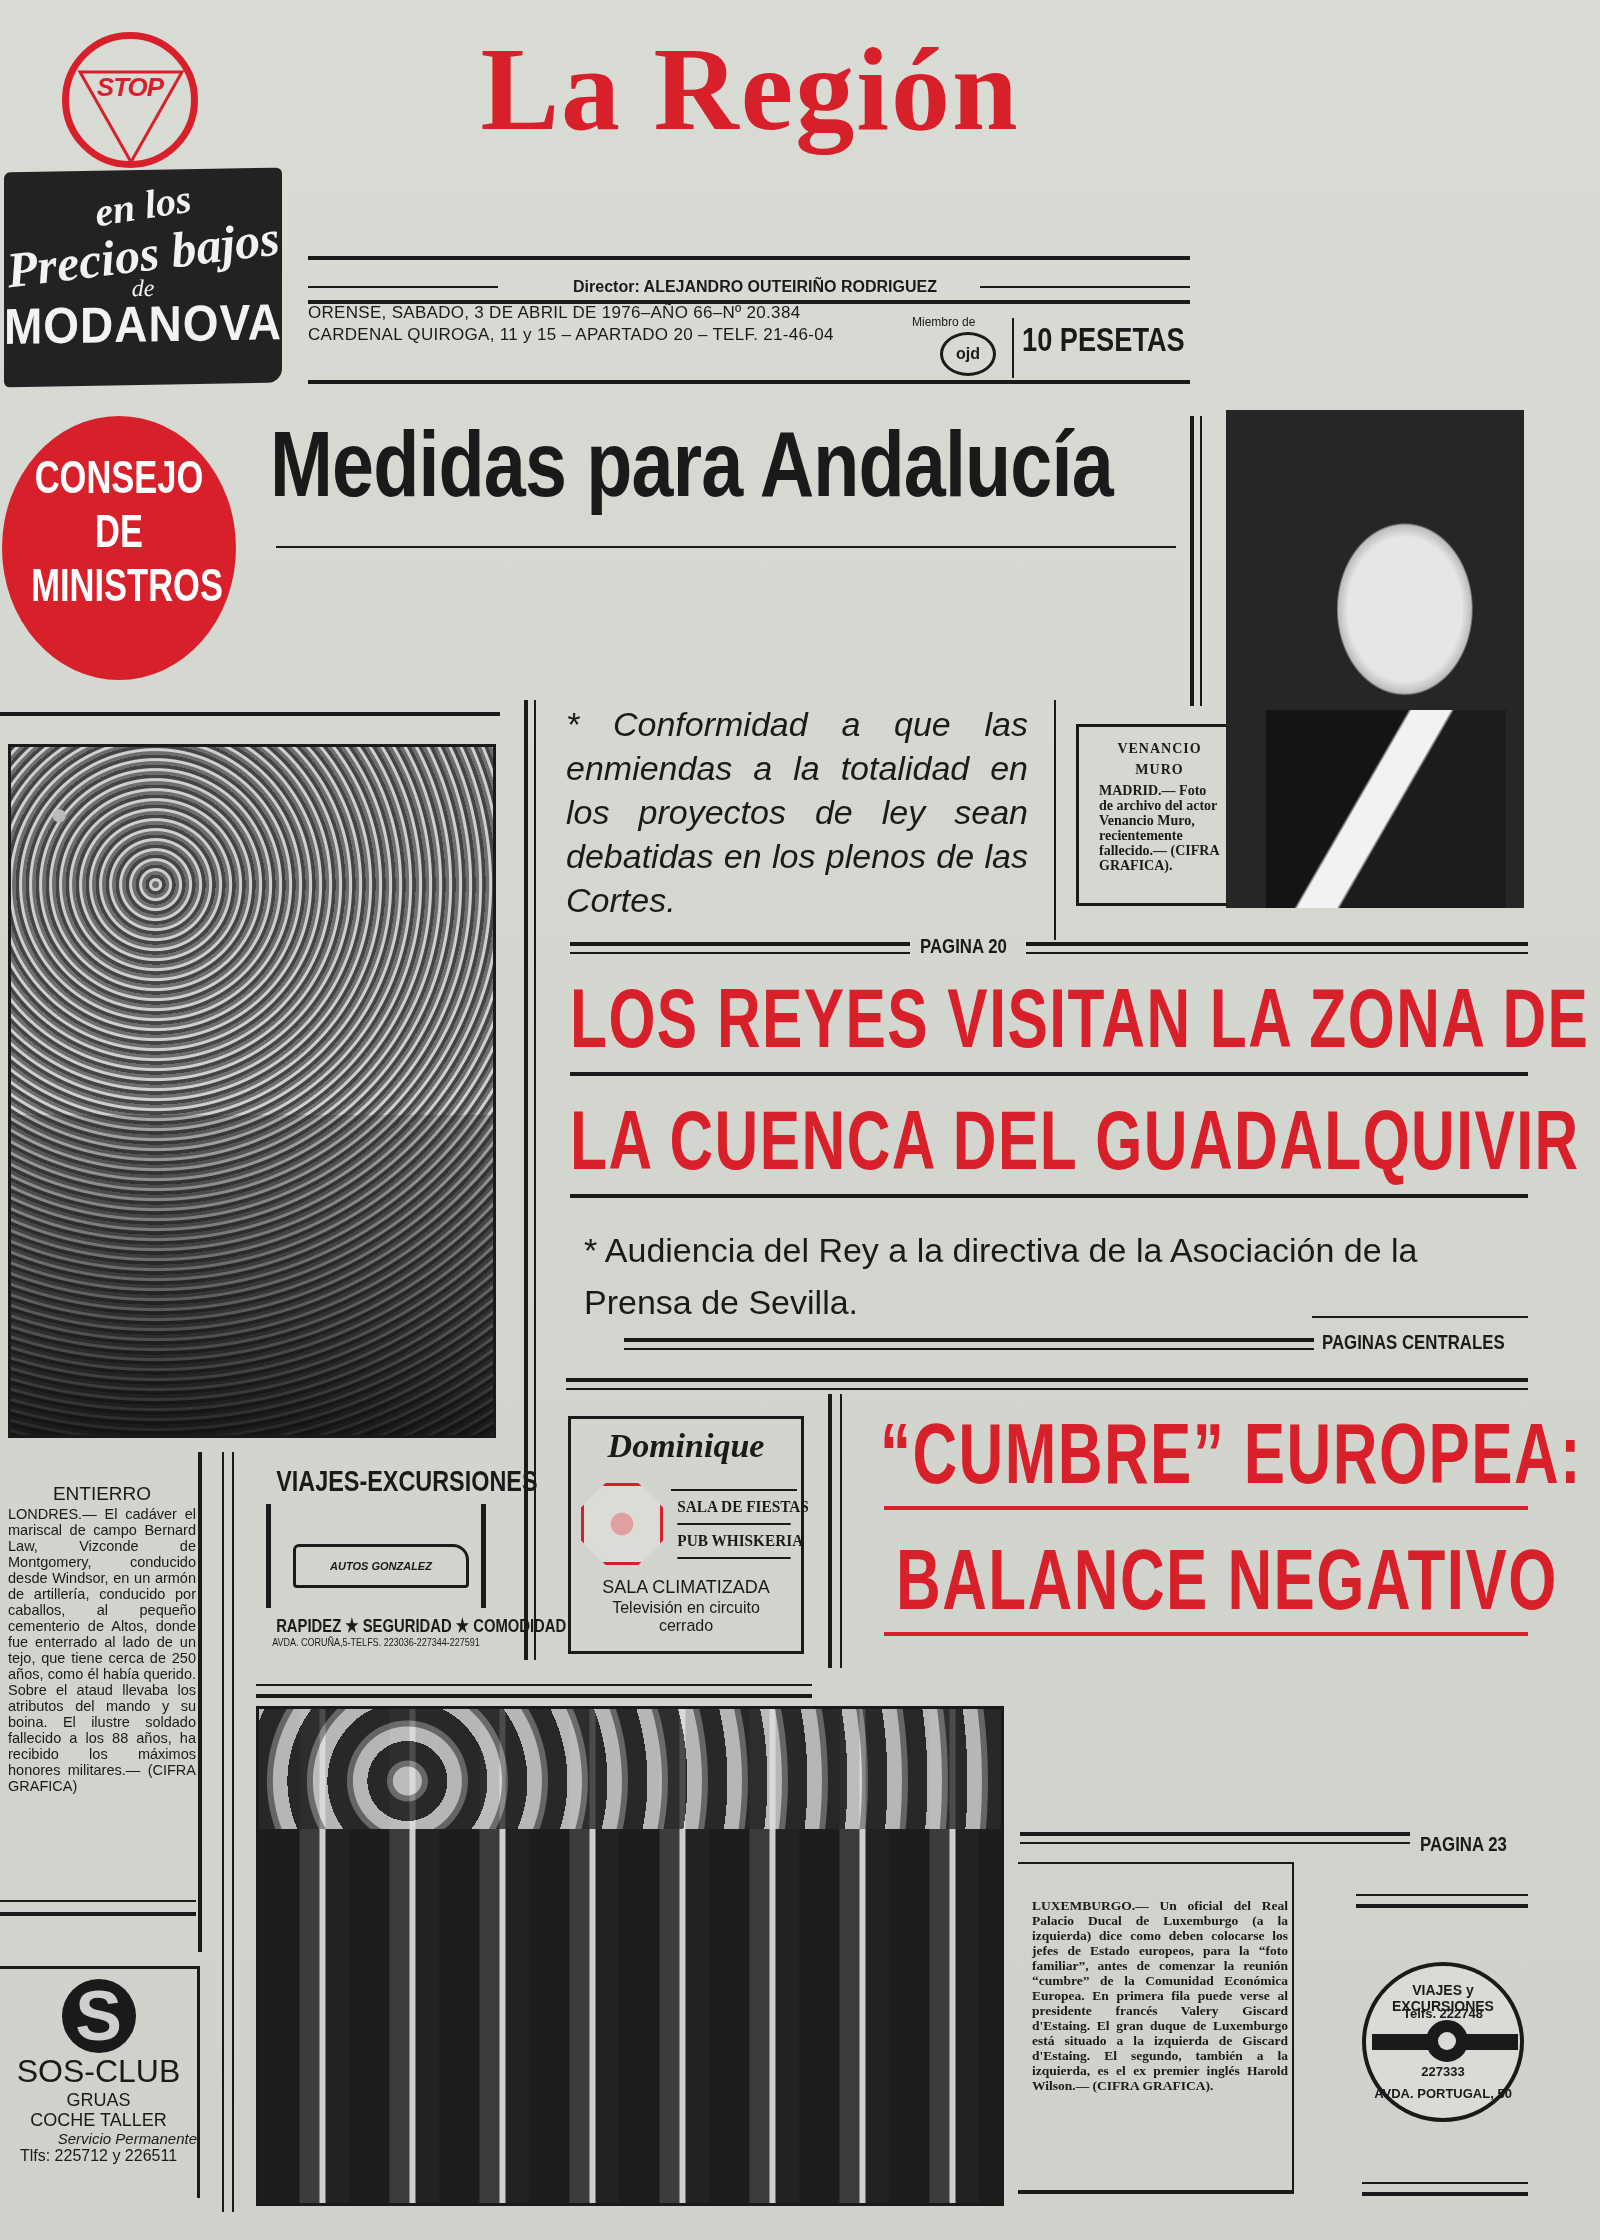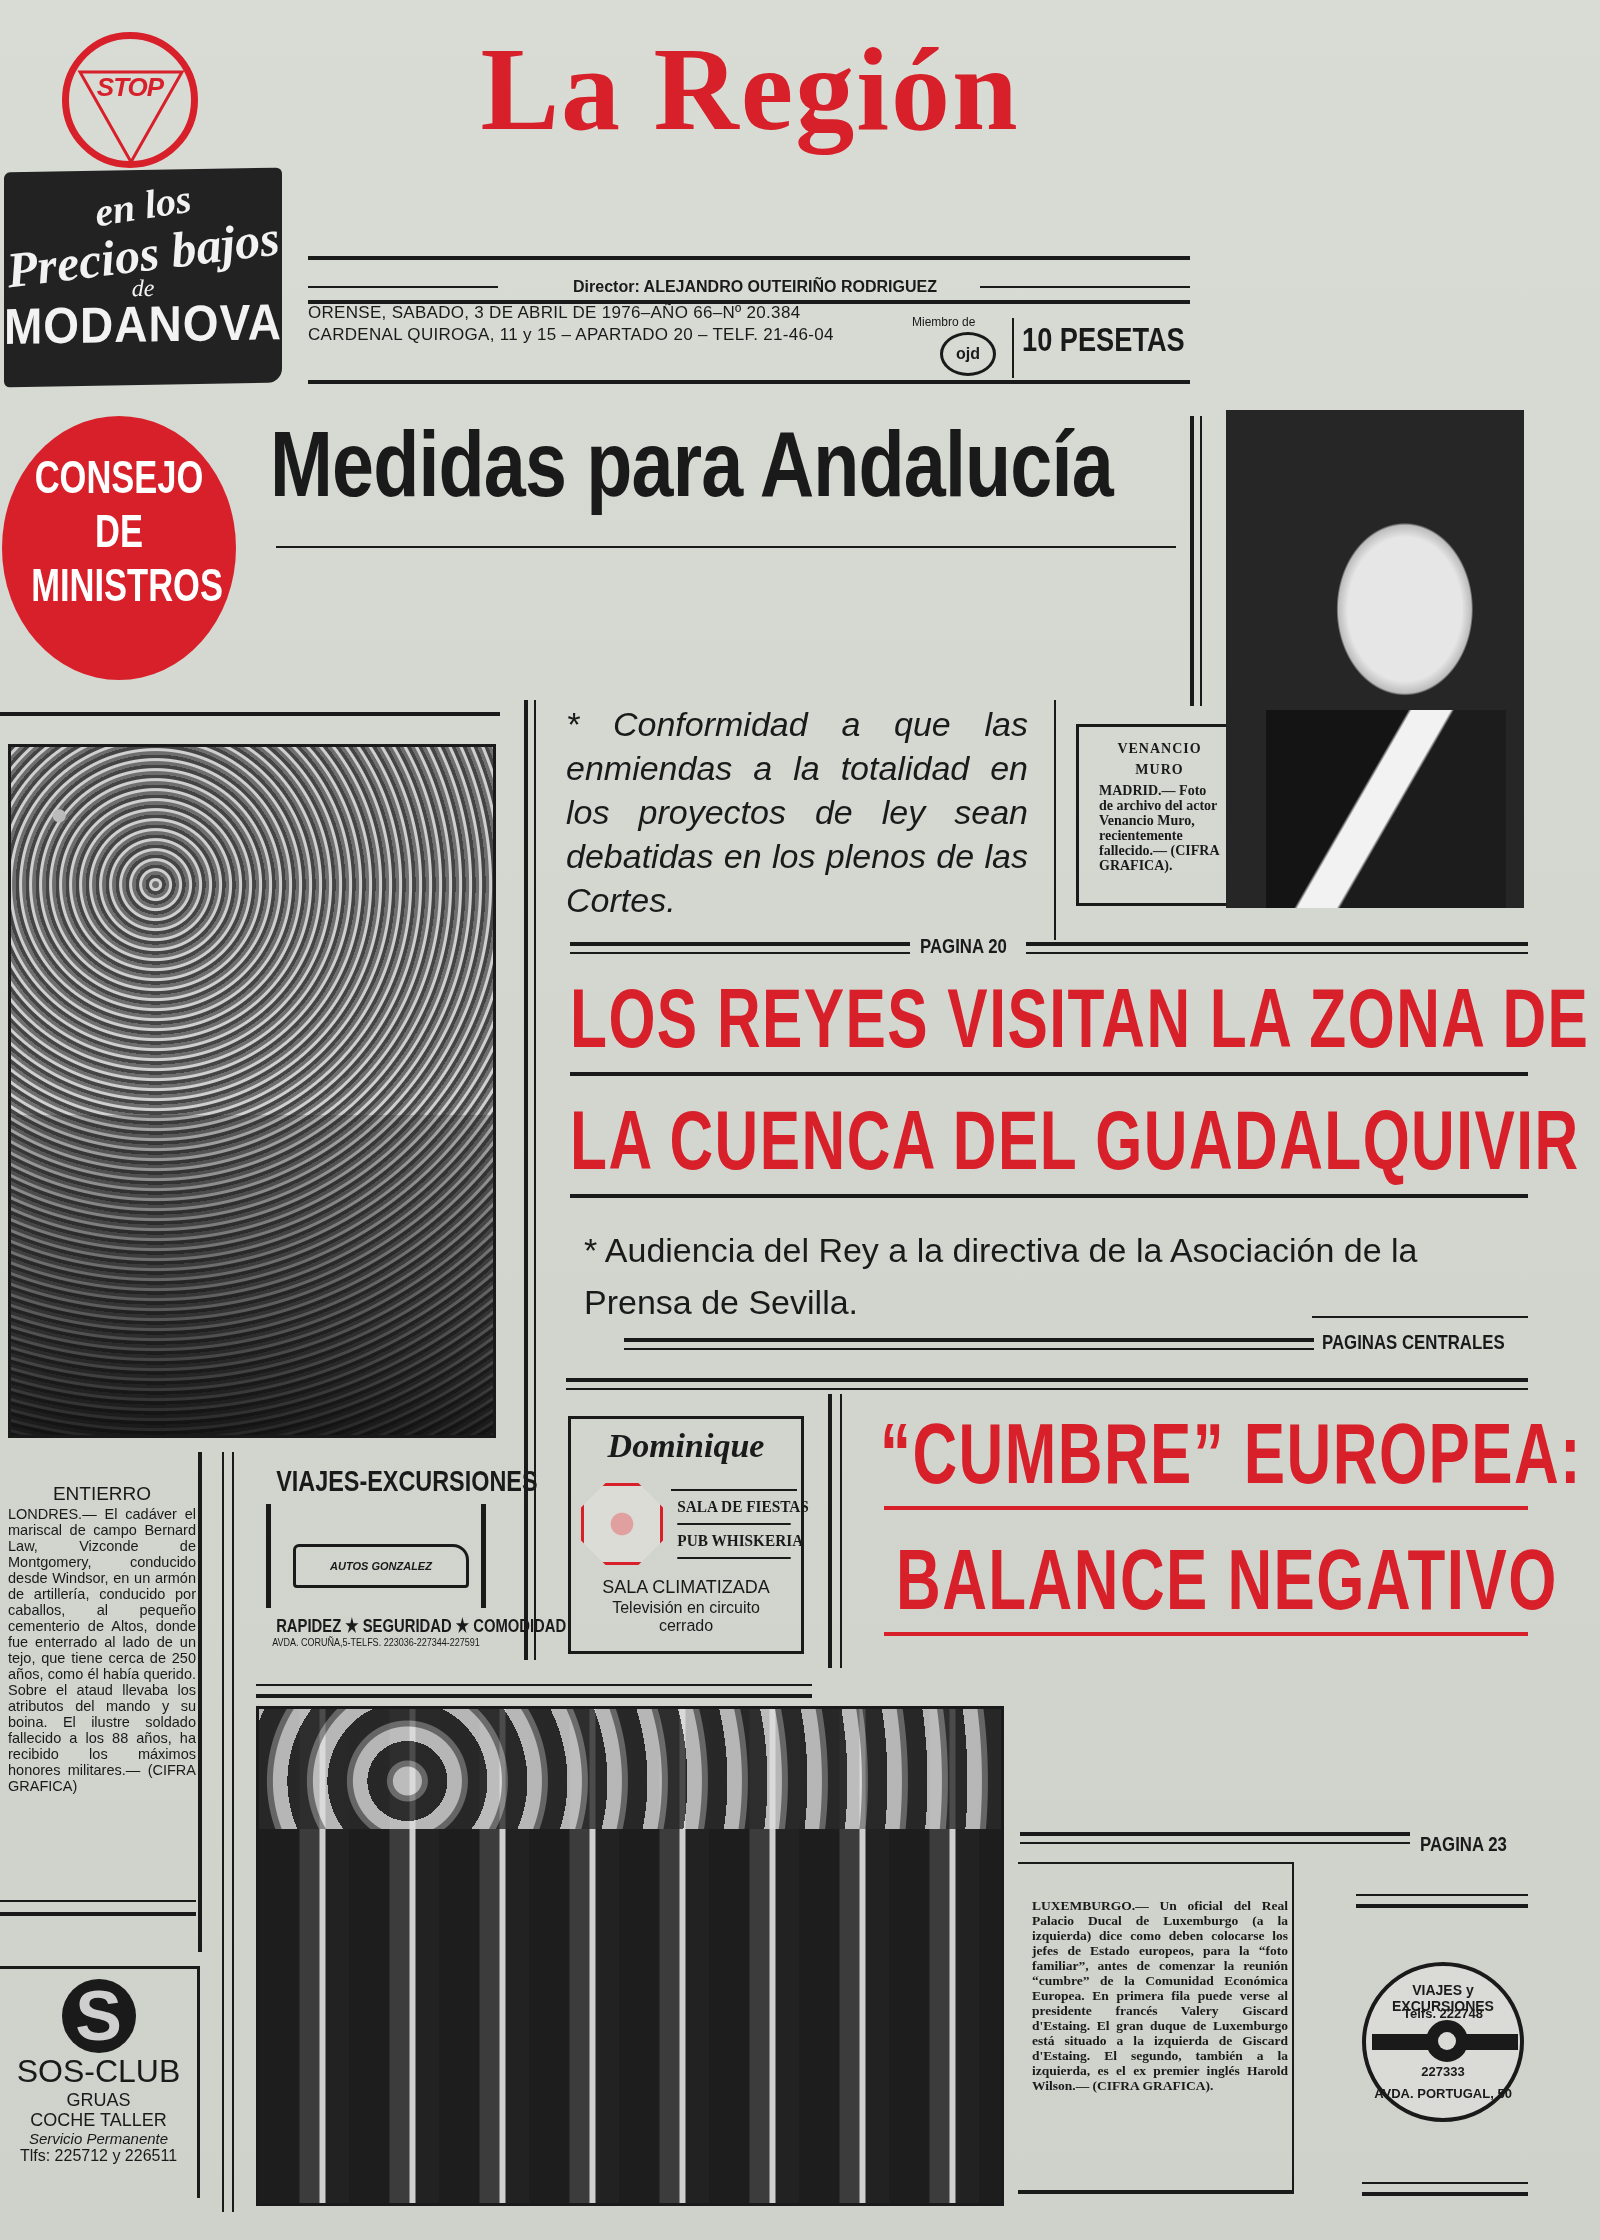--- a/index.html
+++ b/index.html
@@ -205,21 +205,21 @@
   .sos {
     position: absolute; left: 0; top: 1966px; width: 200px; height: 232px; text-align: center;
     border-top: 3px solid #1a1a1a; border-right: 3px solid #1a1a1a;
   }
   .sos-logo {
     margin: 10px auto 0; width: 74px; height: 74px; border-radius: 50%; background: #1a1a1a;
     color: #cfcfcf; font: bold 70px "Liberation Sans", sans-serif; line-height: 74px;
   }
   .sos .club { font: 32px "Liberation Sans", sans-serif; }
   .sos .gruas { font: 18px "Liberation Sans", sans-serif; line-height: 20px; }
-  .sos .perm { font: italic 15px "Liberation Sans", sans-serif; }
+  .sos .perm { font: italic 15px "Liberation Sans", sans-serif; text-align: right; }
   .sos .tel { font: 16px "Liberation Sans", sans-serif; }
 
   .lux {
     position: absolute; left: 1032px; top: 1898px; width: 256px;
     font: bold 13.5px "Liberation Serif", serif; line-height: 15px; text-align: justify;
   }
   .badge-circle {
     position: absolute; left: 1362px; top: 1962px; width: 162px; height: 160px; border-radius: 50%;
     border: 4px solid #1a1a1a; background: #dadbd6; text-align: center;
   }

